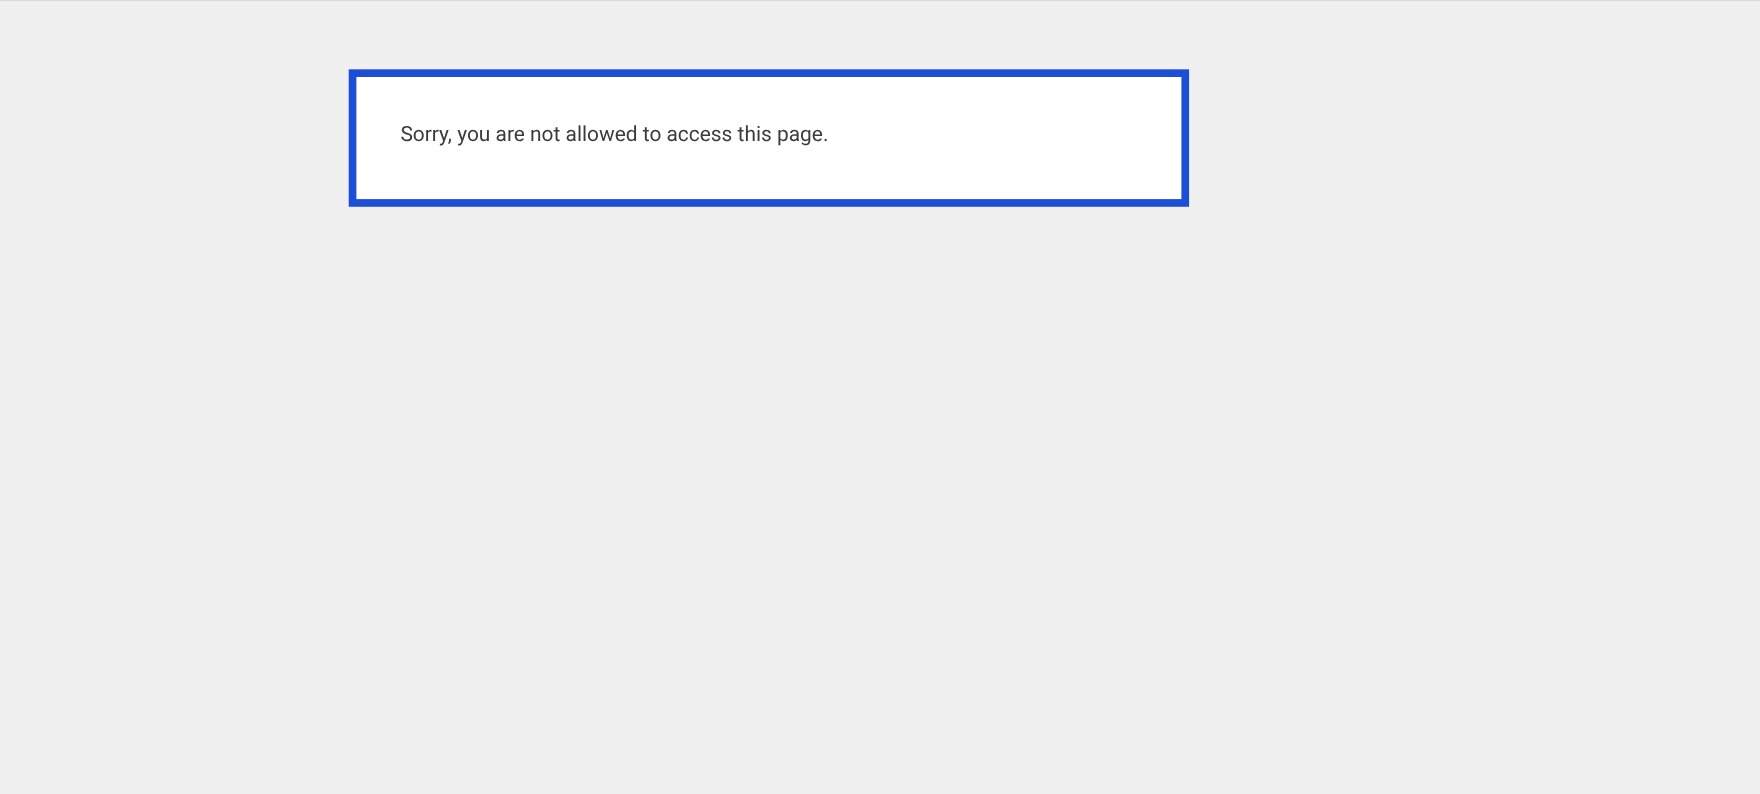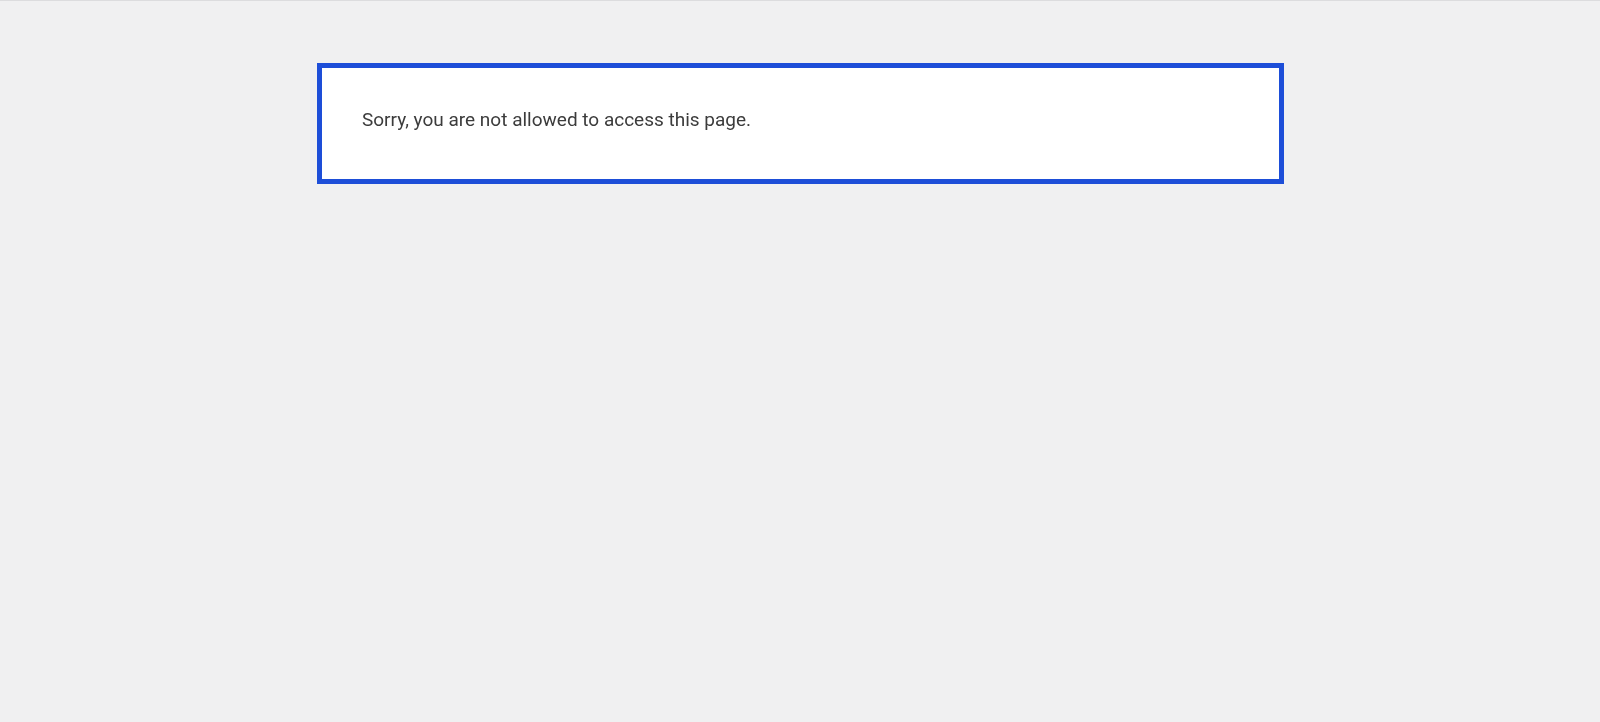--- a/index.html
+++ b/index.html
@@ -16,23 +16,23 @@
       font-family: -apple-system, BlinkMacSystemFont, "Segoe UI", Roboto, Oxygen-Sans, Ubuntu, Cantarell, "Helvetica Neue", sans-serif;
       border-top: 1px solid #dcdcde;
     }
     .page-wrap {
       padding-top: 62px;
       display: flex;
       justify-content: flex-start;
     }
     .error-card {
       margin-left: 317px;
-      width: 967px;
+      width: 764px;
       background: #ffffff;
-      border: 5px solid #1d4ed8;
+      border: 7px solid #1d4ed8;
       padding: 38px 40px 44px 40px;
     }
     .error-message {
       color: #3c3c3c;
       font-size: 19px;
       line-height: 1.5;
       font-weight: 400;
     }
   </style>
 </head>

